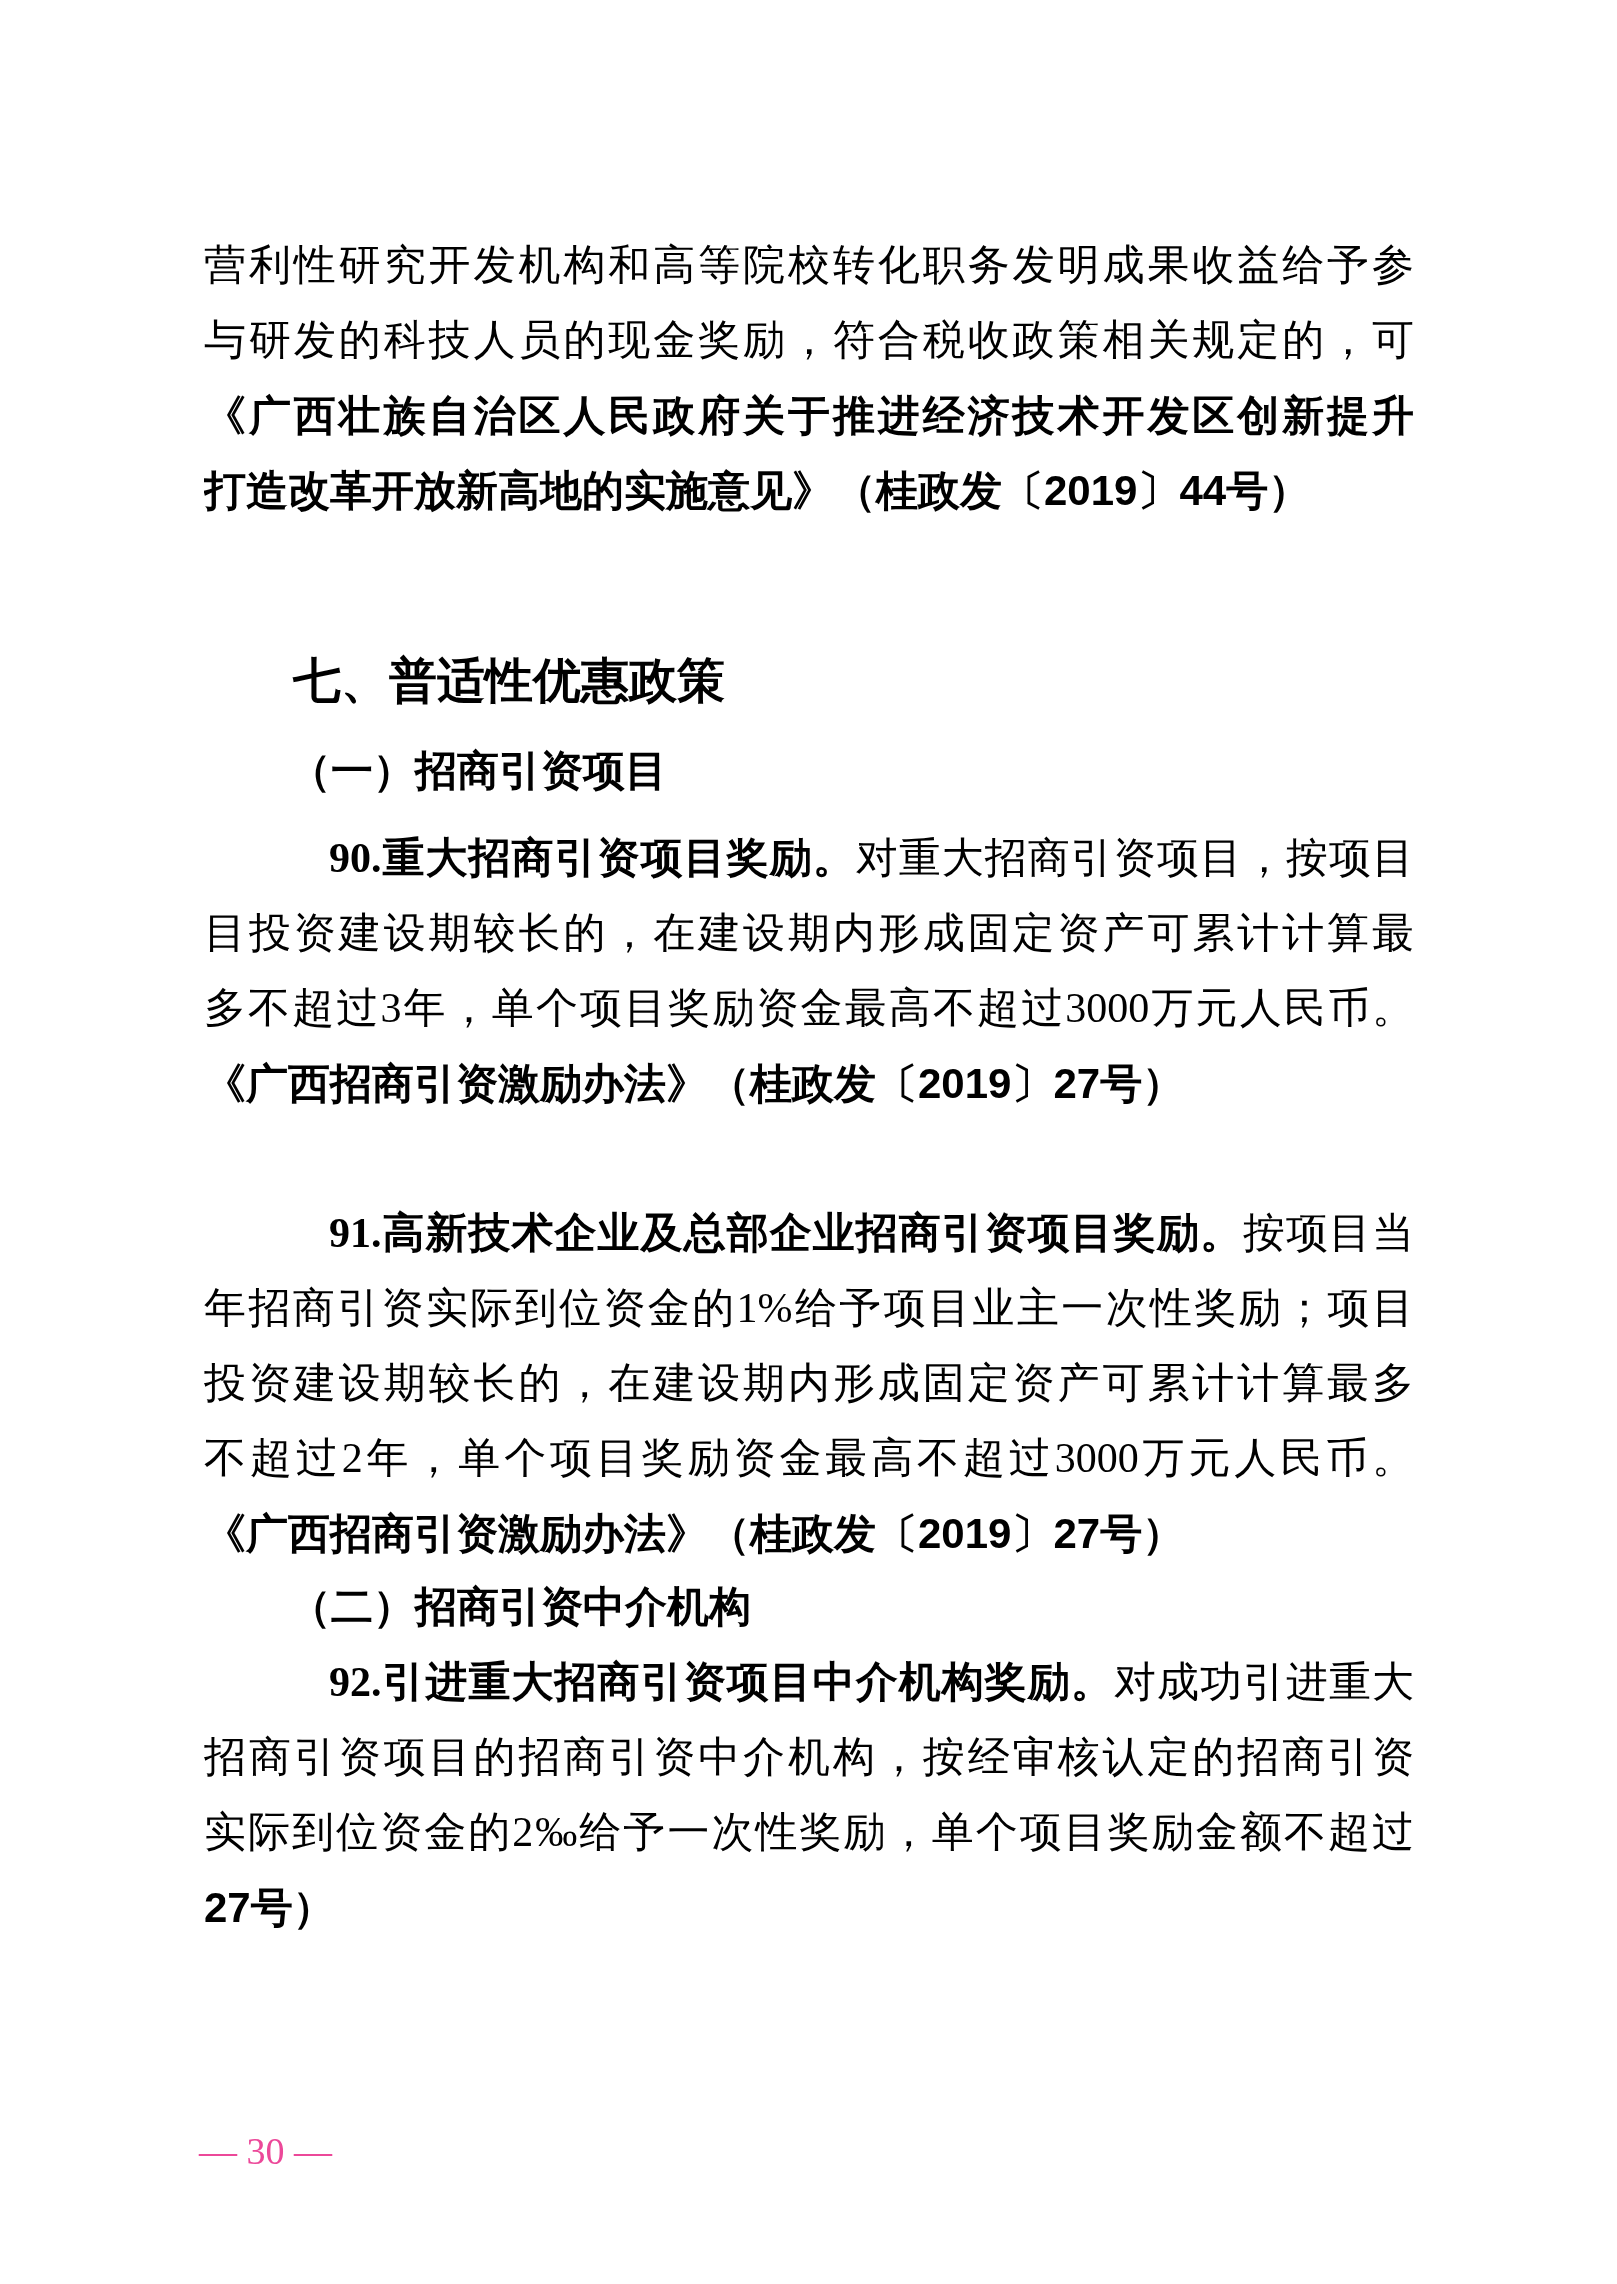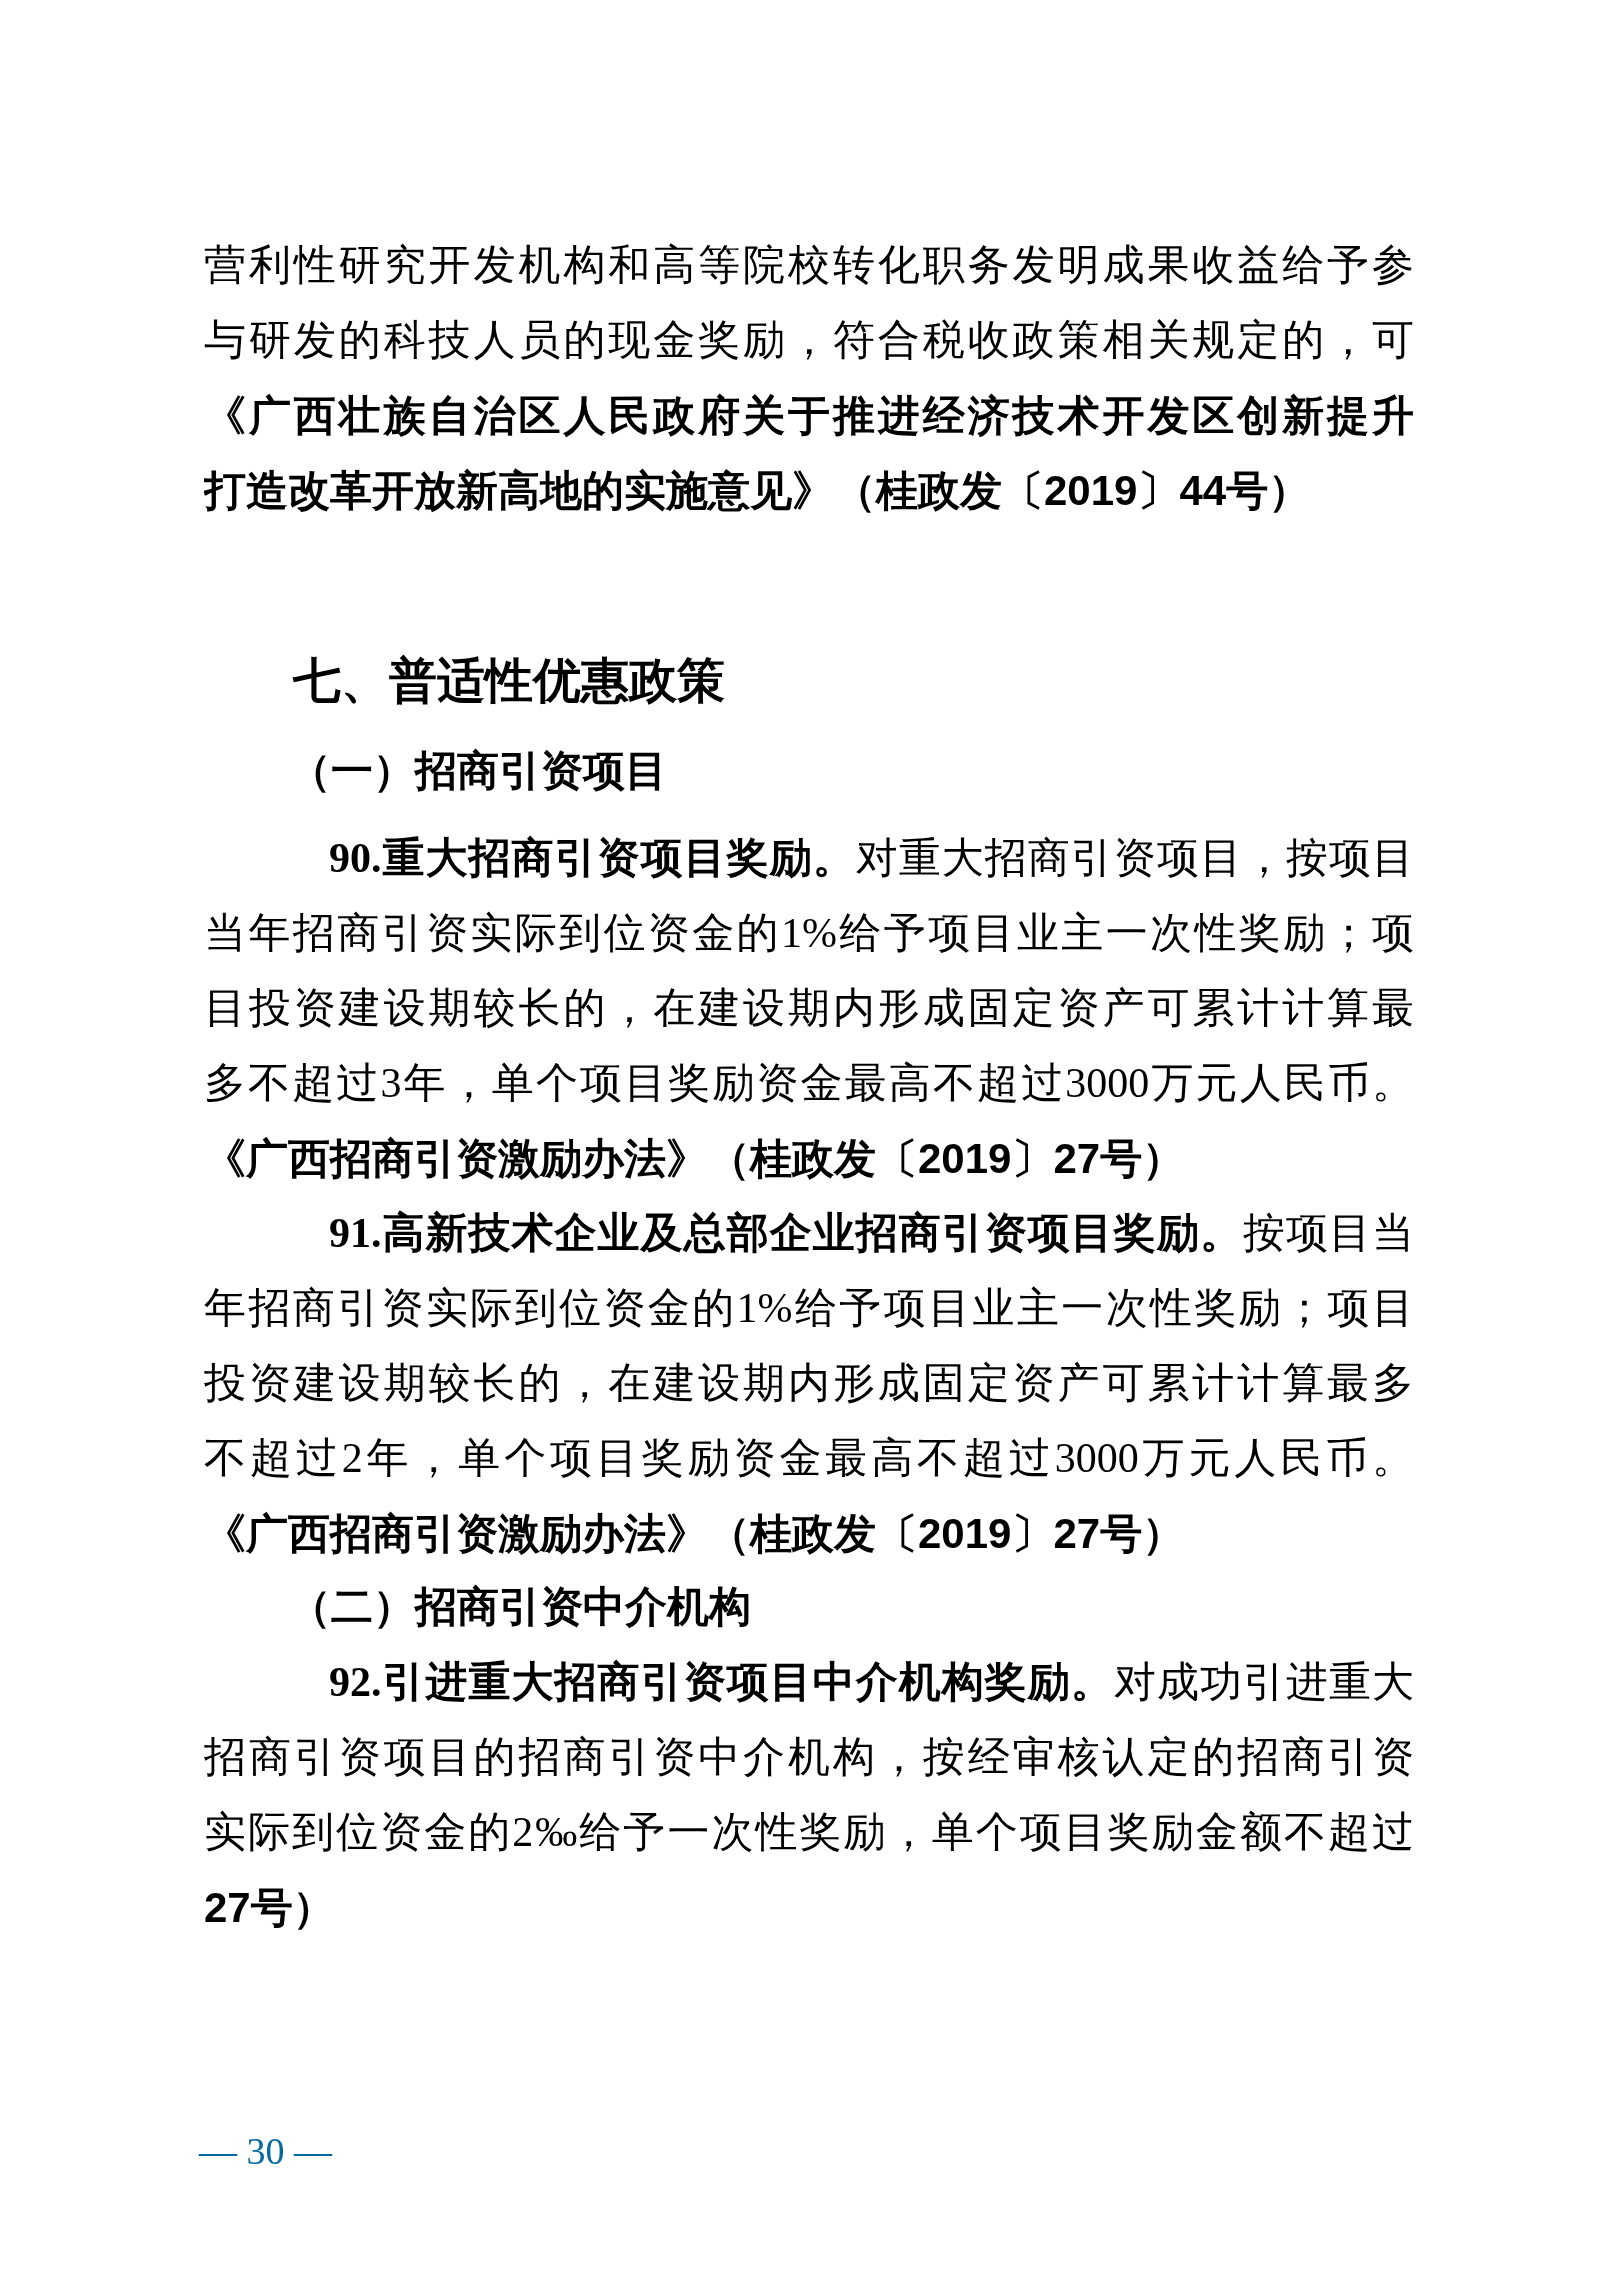--- a/index.html
+++ b/index.html
@@ -27,21 +27,21 @@
     text-indent:89px;text-align:left;
   }
   .sub-line{
     height:75px;line-height:75px;font-size:42px;
     font-weight:bold;text-indent:85px;text-align:left;
     font-family:"Liberation Serif", serif;
   }
   .footer{
     position:absolute;left:199px;top:2127px;
     height:48px;line-height:48px;font-size:38px;
-    font-family:"Liberation Serif", serif;color:#0369a1;
+    font-family:"Liberation Serif", serif;color:#ec4899;
   }
 </style>
 </head>
 <body>
 
 <div class="page">
 
   <div class="block" style="top:228px">
     <div class="line j"><span>营利性研究开发机构和高等院校转化职务发明成果收益给予参</span></div>
     <div class="line j"><span>与研发的科技人员的现金奖励，符合税收政策相关规定的，可</span></div>
@@ -52,21 +52,20 @@
   <div class="block" style="top:643px">
     <div class="heading-line">七、普适性优惠政策</div>
   </div>
 
   <div class="block" style="top:734px">
     <div class="sub-line">（一）招商引资项目</div>
   </div>
 
   <div class="block" style="top:821px">
     <div class="line j indent"><span class="b-serif">90.重大招商引资项目奖励。</span><span>对重大招商引资项目，按项目</span></div>
-    <div class="line j"><span>当年招商引资实际到位资金的1%给予项目业主一次性奖励；项</span></div>
     <div class="line j"><span>目投资建设期较长的，在建设期内形成固定资产可累计计算最</span></div>
     <div class="line j"><span>多不超过3年，单个项目奖励资金最高不超过3000万元人民币。</span></div>
     <div class="line l"><span class="b-sans">《广西招商引资激励办法》（桂政发〔2019〕27号）</span></div>
   </div>
 
   <div class="block" style="top:1196px">
     <div class="line j indent"><span class="b-serif">91.高新技术企业及总部企业招商引资项目奖励。</span><span>按项目当</span></div>
     <div class="line j"><span>年招商引资实际到位资金的1%给予项目业主一次性奖励；项目</span></div>
     <div class="line j"><span>投资建设期较长的，在建设期内形成固定资产可累计计算最多</span></div>
     <div class="line j"><span>不超过2年，单个项目奖励资金最高不超过3000万元人民币。</span></div>

